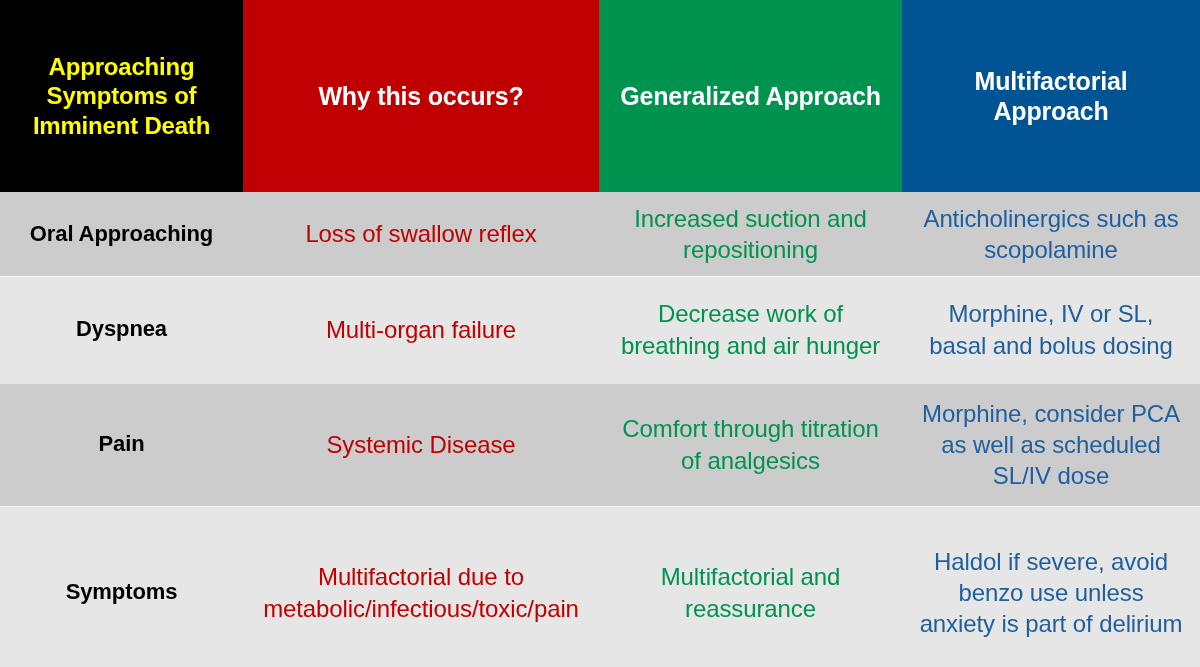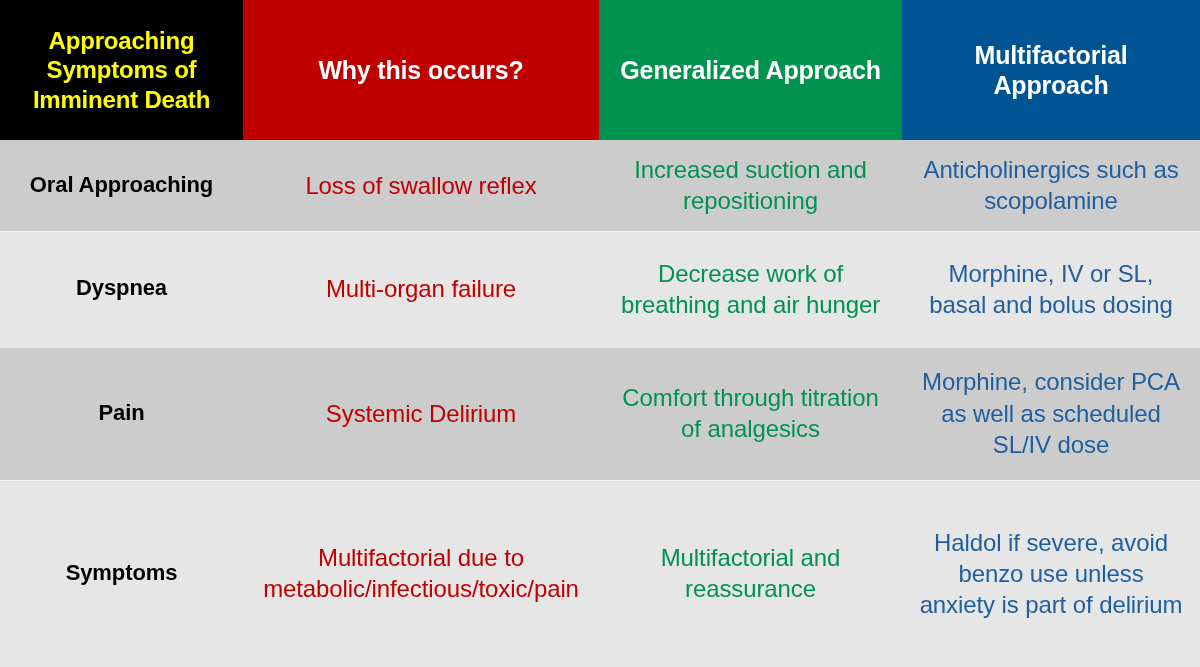--- a/index.html
+++ b/index.html
@@ -24,21 +24,21 @@
     height: 667px;
     border-collapse: collapse;
     table-layout: fixed;
   }
   col.c-symptom  { width: 243px; }
   col.c-why      { width: 356px; }
   col.c-general  { width: 303px; }
   col.c-pharm    { width: 298px; }
 
   
-  thead tr { height: 140px; }
+  thead tr { height: 192px; }
   th {
     margin: 0;
     padding: 6px 14px;
     text-align: center;
     vertical-align: middle;
     font-weight: bold;
     font-size: 25px;
     line-height: 1.22;
     letter-spacing: -0.2px;
     border: 0;
@@ -125,21 +125,21 @@
         <td class="cell-pharm">Anticholinergics such as scopolamine</td>
       </tr>
       <tr class="row-light r2">
         <td class="cell-symptom">Dyspnea</td>
         <td class="cell-why">Multi-organ failure</td>
         <td class="cell-general">Decrease work of breathing and air hunger</td>
         <td class="cell-pharm">Morphine, IV or SL, basal and bolus dosing</td>
       </tr>
       <tr class="row-dark r3">
         <td class="cell-symptom">Pain</td>
-        <td class="cell-why">Systemic Delirium</td>
+        <td class="cell-why">Systemic Disease</td>
         <td class="cell-general">Comfort through titration of analgesics</td>
         <td class="cell-pharm">Morphine, consider PCA as well as scheduled SL/IV dose</td>
       </tr>
       <tr class="row-light r4">
         <td class="cell-symptom">Symptoms</td>
         <td class="cell-why">Multifactorial due to metabolic/infectious/toxic/pain</td>
         <td class="cell-general">Multifactorial and reassurance</td>
         <td class="cell-pharm">Haldol if severe, avoid benzo use unless anxiety is part of delirium</td>
       </tr>
     </tbody>

